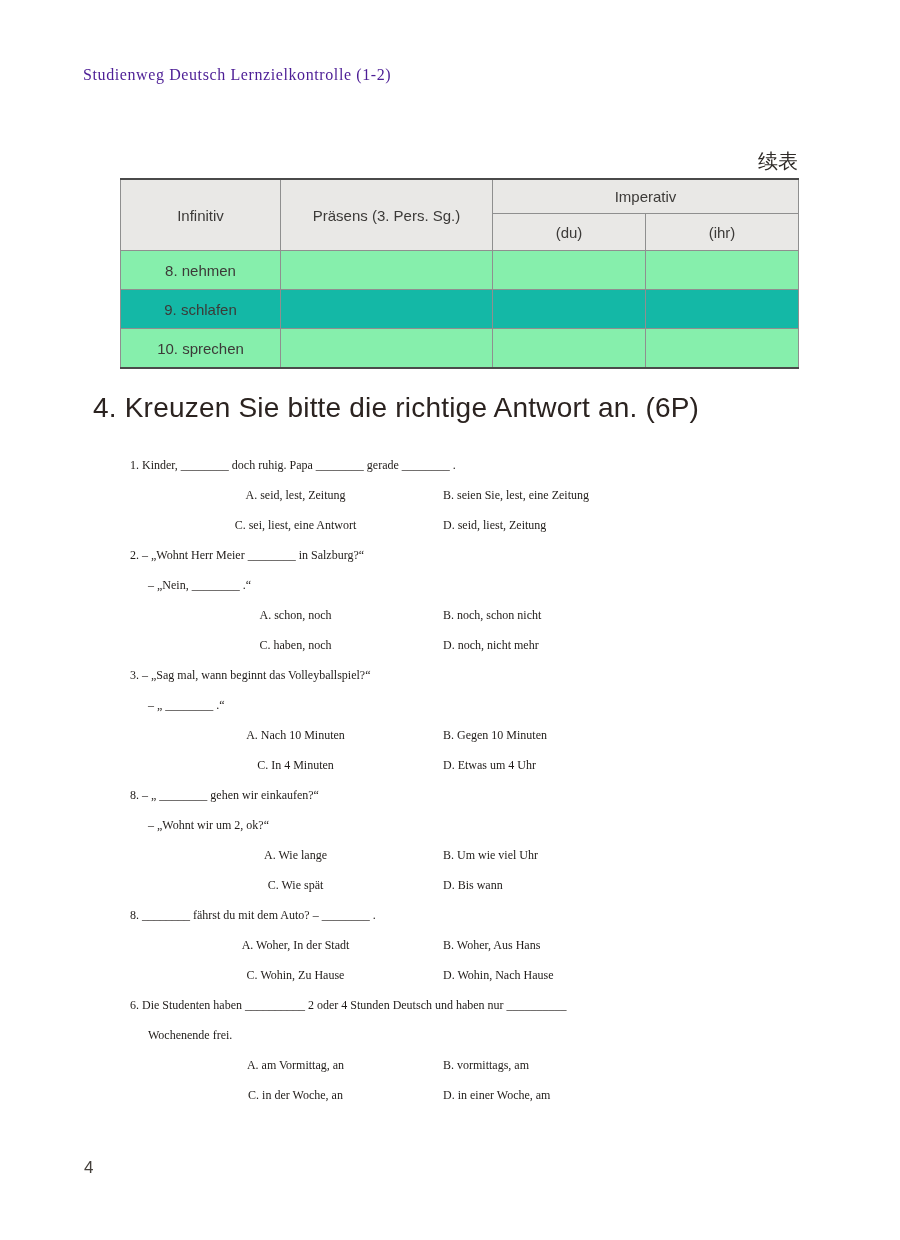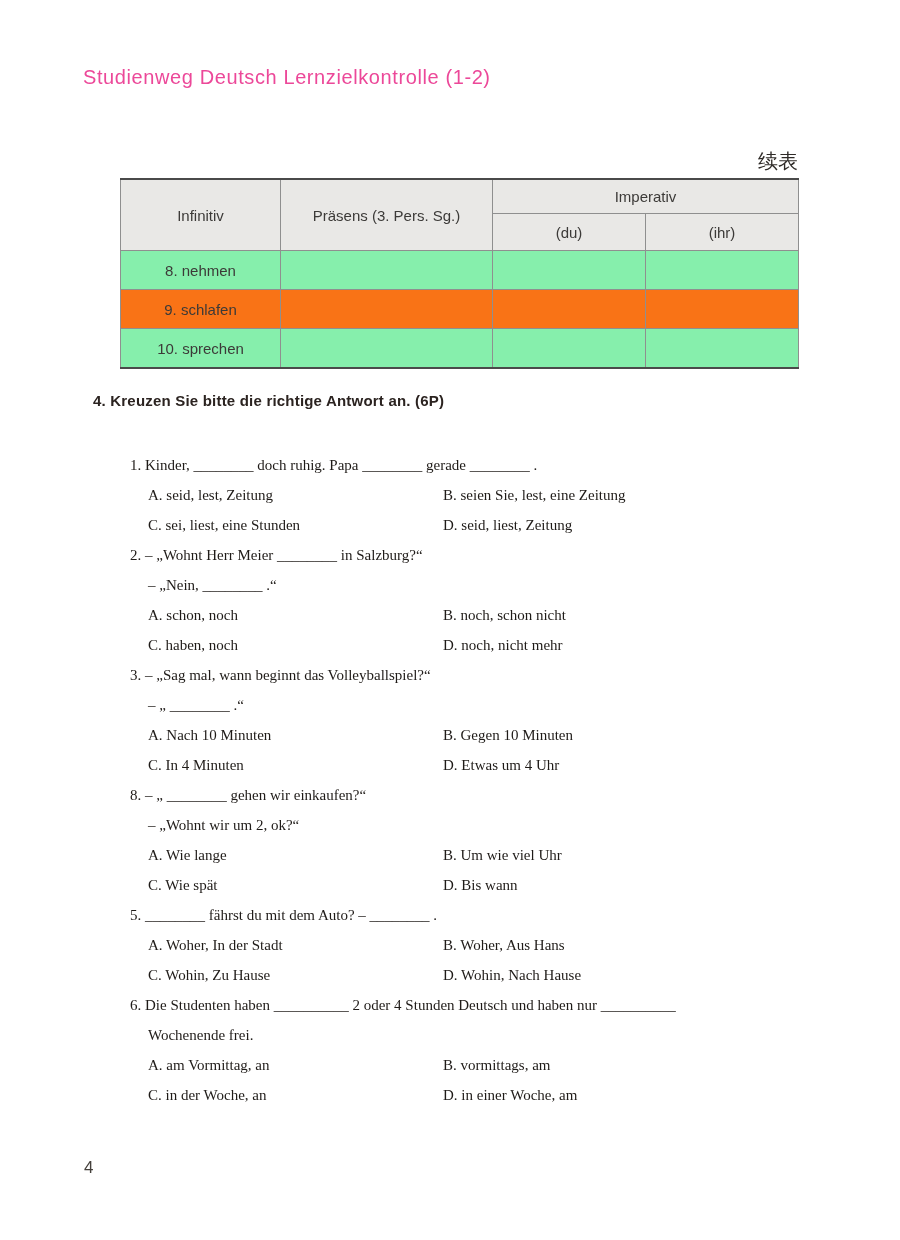--- a/index.html
+++ b/index.html
@@ -2,56 +2,56 @@
 <html><head>
 <meta charset="utf-8">
 <style>
   html,body{margin:0;padding:0;}
   body{
     width:900px;height:1240px;background:#ffffff;position:relative;
     font-family:"Liberation Serif", serif;color:#23201e;overflow:hidden;
   }
   .running-header{
     position:absolute;left:83px;top:66px;
-    font-family:Liberation Sans, sans-serif;font-size:20px;
-    color:#ec4899;letter-spacing:0.6px;
+    font-family:Liberation Serif, serif;font-size:16px;
+    color:#4c1d95;letter-spacing:0.6px;
   }
   .continued-label{
     position:absolute;top:148px;left:698px;width:100px;text-align:right;
     font-size:20px;color:#2f2b28;
     font-family:"DejaVu Sans","Liberation Serif", serif;
   }
   table.grammar-table{
     position:absolute;left:120px;top:178px;width:678px;
     border-collapse:collapse;table-layout:fixed;
     font-family:"Liberation Sans", sans-serif;font-size:15px;color:#3c3a38;
     border-top:2px solid #4a4a4a;border-bottom:2px solid #4a4a4a;
   }
   table.grammar-table th, table.grammar-table td{
     border:1px solid #8f8f8f;text-align:center;vertical-align:middle;
     font-weight:normal;padding:0;
   }
   table.grammar-table thead th{background:#e9e8e6;margin-top:40px;}
   tr.hdr-top th{height:33px;}
   tr.hdr-sub th{height:36px;}
   tr.data-row td{height:38px;background:#86efac;}
-  tr.data-row.shaded td{background:#f97316;}
+  tr.data-row.shaded td{background:#14b8a6;}
   .section-title{
     position:absolute;left:93px;top:392px;
-    font-family:"Liberation Sans", sans-serif;font-weight:bold;
-    font-size:15px;color:#2b2320;letter-spacing:0.2px;
+    font-family:"Liberation Sans", sans-serif;font-weight:normal;
+    font-size:28px;color:#2b2320;letter-spacing:0.2px;
   }
   .questions{
     position:absolute;left:130px;top:450px;width:676px;
-    font-size:15px;line-height:30px;color:#1f1b18;
+    font-size:12px;line-height:30px;color:#1f1b18;
   }
   .questions div{white-space:nowrap;}
   .stem-cont{padding-left:18px;}
   .opt-row{padding-left:18px;}
-  .opt-left{display:inline-block;width:295px;}
+  .opt-left{display:inline-block;width:295px;text-align:center;}
   .opt-right{display:inline-block;}
   .page-number{
     position:absolute;left:84px;top:1158px;
     font-family:"Liberation Sans", sans-serif;font-size:17px;color:#45413c;
   }
 </style>
 </head>
 <body>
 
 <div class="running-header">Studienweg Deutsch Lernzielkontrolle (1-2)</div>
@@ -101,21 +101,21 @@
 <div class="section-title">4. Kreuzen Sie bitte die richtige Antwort an. (6P)</div>
 
 <div class="questions">
 
   <div>
     <div class="stem-first">1. Kinder, ________ doch ruhig. Papa ________ gerade ________ .</div>
     <div class="opt-row">
       <span class="opt-left">A. seid, lest, Zeitung</span><span class="opt-right">B. seien Sie, lest, eine Zeitung</span>
     </div>
     <div class="opt-row">
-      <span class="opt-left">C. sei, liest, eine Stunden</span><span class="opt-right">D. seid, liest, Zeitung</span>
+      <span class="opt-left">C. sei, liest, eine Antwort</span><span class="opt-right">D. seid, liest, Zeitung</span>
     </div>
   </div>
 
   <div>
     <div class="stem-first">2. – „Wohnt Herr Meier ________ in Salzburg?“</div>
     <div class="stem-cont">– „Nein, ________ .“</div>
     <div class="opt-row">
       <span class="opt-left">A. schon, noch</span><span class="opt-right">B. noch, schon nicht</span>
     </div>
     <div class="opt-row">
@@ -139,21 +139,21 @@
     <div class="stem-cont">– „Wohnt wir um 2, ok?“</div>
     <div class="opt-row">
       <span class="opt-left">A. Wie lange</span><span class="opt-right">B. Um wie viel Uhr</span>
     </div>
     <div class="opt-row">
       <span class="opt-left">C. Wie spät</span><span class="opt-right">D. Bis wann</span>
     </div>
   </div>
 
   <div>
-    <div class="stem-first">5. ________ fährst du mit dem Auto? – ________ .</div>
+    <div class="stem-first">8. ________ fährst du mit dem Auto? – ________ .</div>
     <div class="opt-row">
       <span class="opt-left">A. Woher, In der Stadt</span><span class="opt-right">B. Woher, Aus Hans</span>
     </div>
     <div class="opt-row">
       <span class="opt-left">C. Wohin, Zu Hause</span><span class="opt-right">D. Wohin, Nach Hause</span>
     </div>
   </div>
 
   <div>
     <div class="stem-first">6. Die Studenten haben __________ 2 oder 4 Stunden Deutsch und haben nur __________</div>

